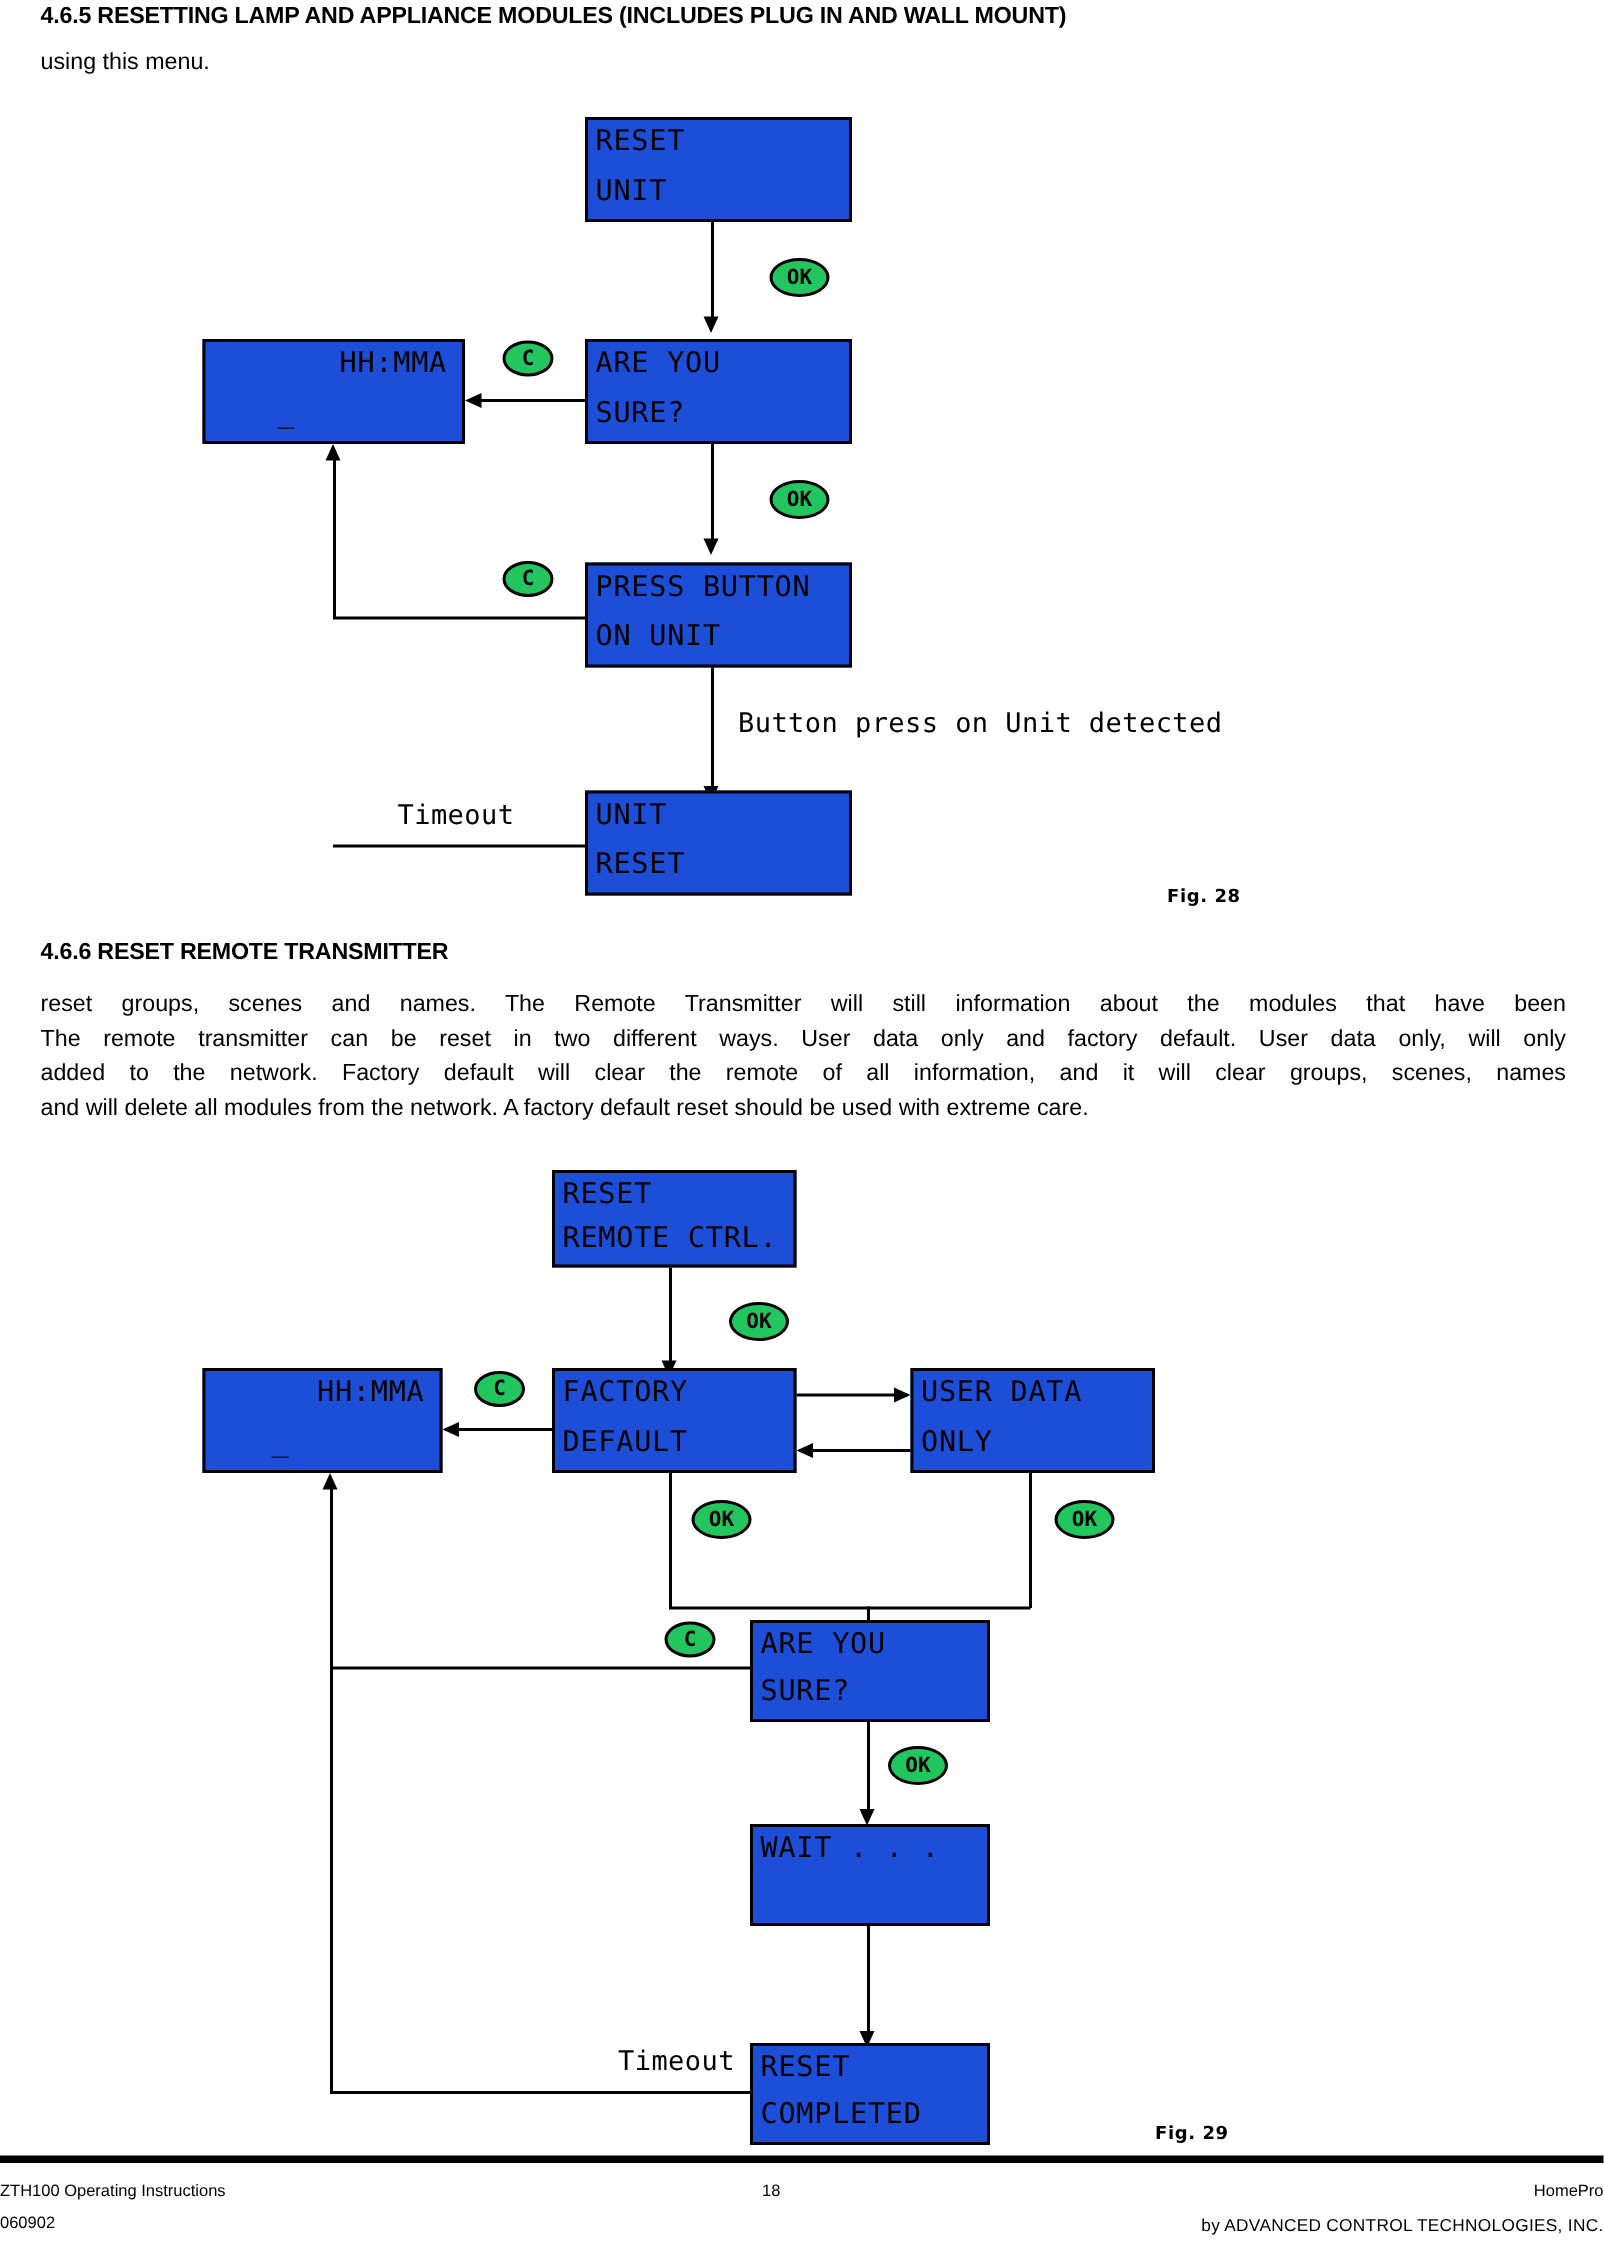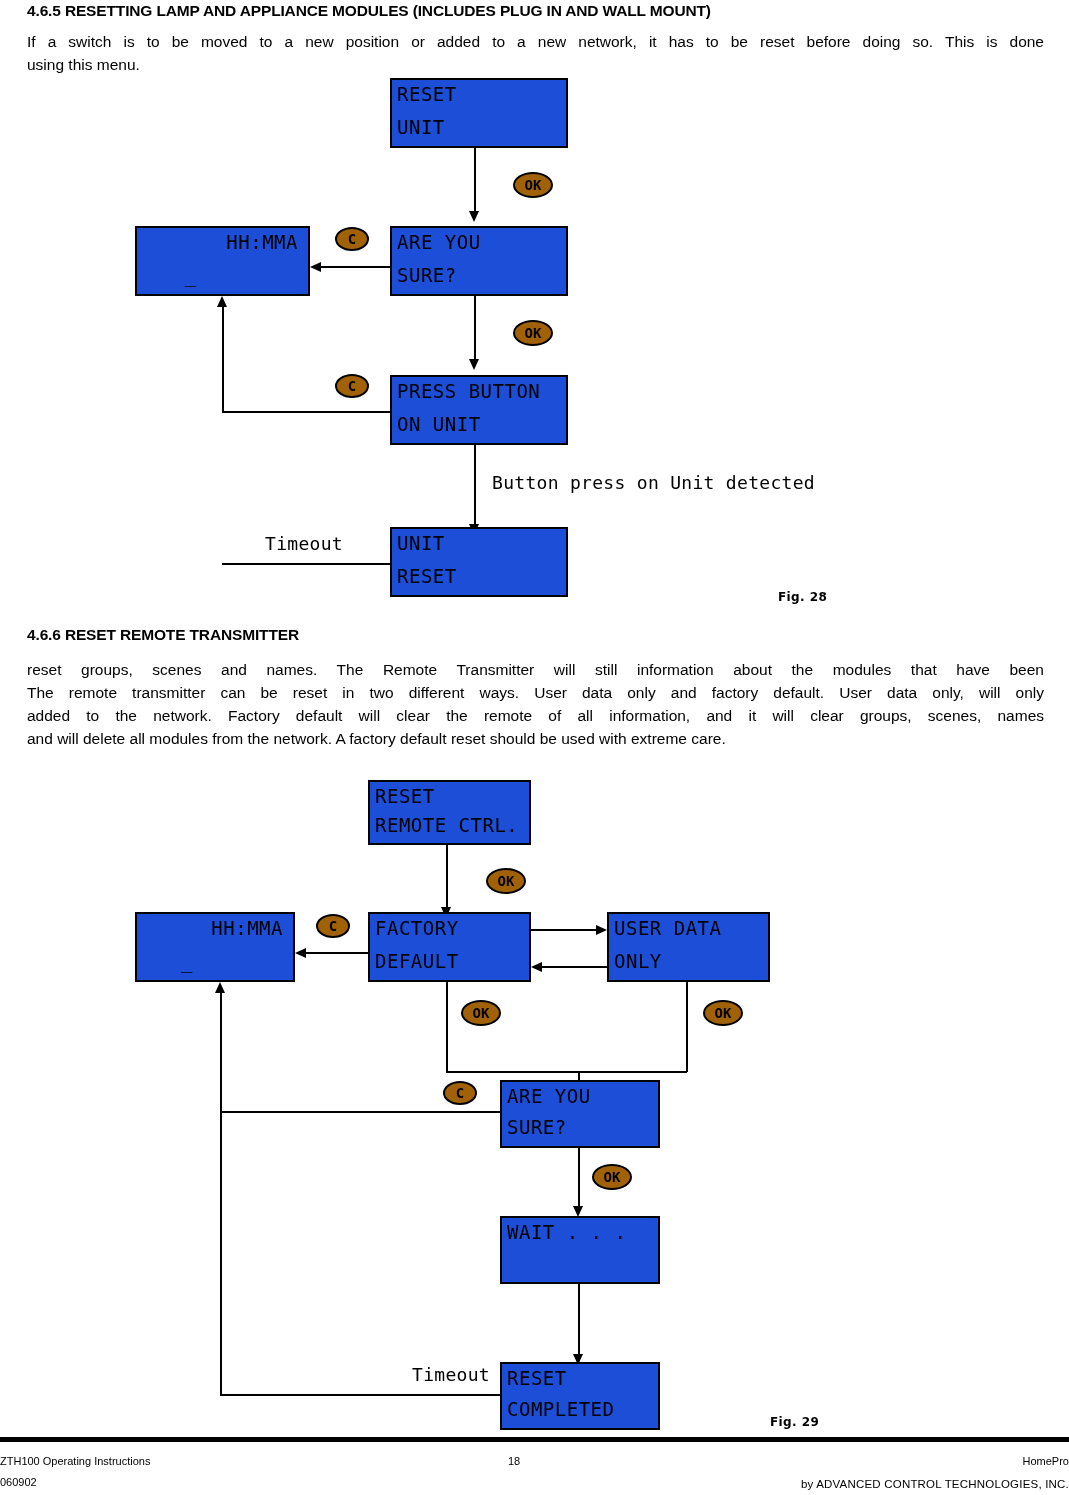--- a/index.html
+++ b/index.html
@@ -107,21 +107,21 @@
     border-bottom: 5px solid transparent;
     border-left: 11px solid #000;
   }
 
   
   .keybtn {
     position: absolute;
     border: 2px solid #000;
     border-radius: 50%;
     box-sizing: border-box;
-    background: #a16207;
+    background: #22c55e;
     font-family: "DejaVu Sans Mono", "Liberation Mono", monospace;
     font-weight: bold;
     font-size: 14px;
     display: flex;
     align-items: center;
     justify-content: center;
     line-height: 1;
   }
   .keybtn.ok { width: 40px; height: 26px; }
   .keybtn.c  { width: 34px; height: 24px; font-size: 14px; }
@@ -164,21 +164,20 @@
   }
 </style>
 </head>
 <body>
 
 <div class="page">
 
   <div class="heading" style="left:27px; top:2px;">4.6.5 RESETTING LAMP AND APPLIANCE MODULES (INCLUDES PLUG IN AND WALL MOUNT)</div>
 
   <div class="para" style="left:27px; top:30px; width:1017px;">
-    <span class="line justify">If a switch is to be moved to a new position or added to a new network, it has to be reset before doing so.  This is done</span>
     <span class="line">using this menu.</span>
   </div>
 
   <div class="fig">
 
     <div class="lcd" style="left:390px; top:78px; width:178px; height:70px;">
       <div class="l1">RESET</div>
       <div class="l2">UNIT</div>
     </div>
 

